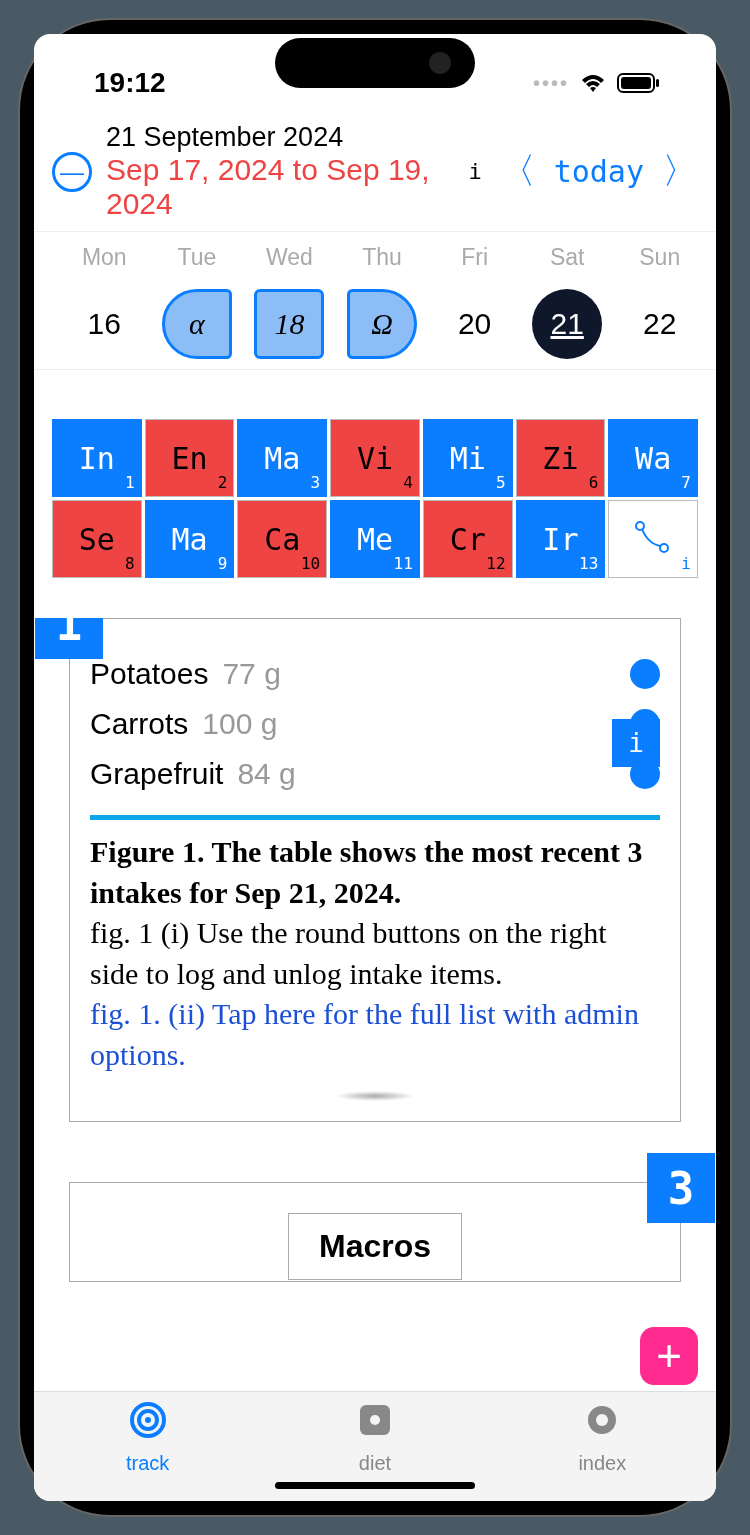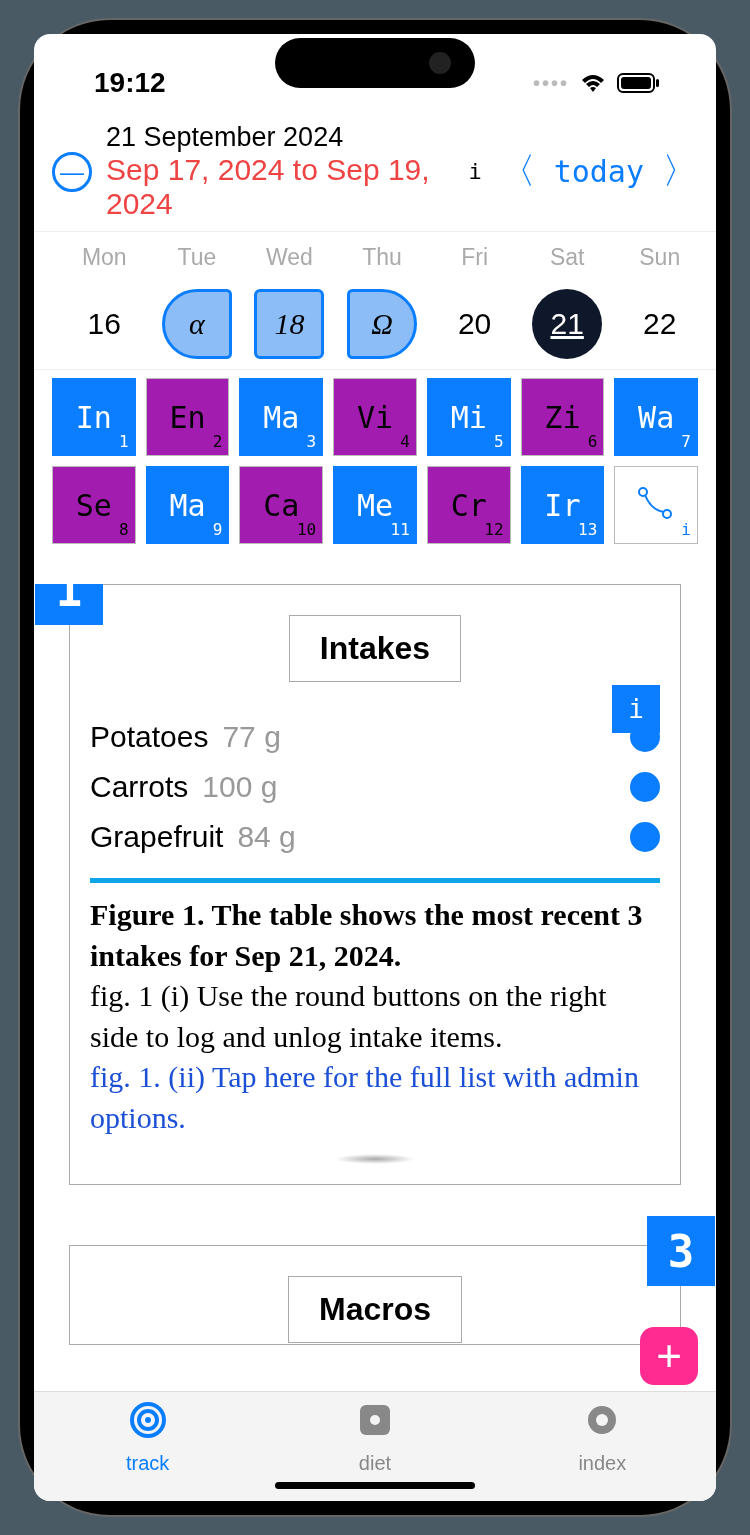--- a/index.html
+++ b/index.html
@@ -115,41 +115,42 @@
   .day-num.highlight.right { border-radius: 6px 40px 40px 6px; }
   .day-num.selected {
     background: #0f172a;
     color: #fff;
     border-radius: 50%;
     text-decoration: underline;
   }
   .tiles {
     display: grid;
     grid-template-columns: repeat(7, 1fr);
-    gap: 10px;
+    gap: 3px;
     padding: 0 18px;
     margin-bottom: 40px;
+    margin-top: 41px;
   }
   .tile {
     position: relative;
     height: 78px;
     border: 1px solid #bbb;
     display: flex;
     align-items: center;
     justify-content: center;
     font-size: 30px;
     font-family: ui-monospace, "SF Mono", monospace;
   }
   .tile .idx {
     position: absolute;
     bottom: 4px; right: 6px;
     font-size: 16px;
   }
   .tile.fill { background: #0a7eff; color: #fff; border-color: #0a7eff; }
-  .tile.empty { background: #a21caf; color: #000; }
+  .tile.empty { background: #ef4444; color: #000; }
   .tile.chart { background: #fff; color: #0a7eff; border-color: #bbb; }
   .tile.chart svg { width: 50px; height: 50px; }
   .content { flex: 1; overflow: hidden; position: relative; padding: 0 35px; }
   .figure-box {
     border: 1px solid #aaa;
     position: relative;
     padding: 30px 20px 20px 20px;
     margin-bottom: 60px;
   }
   .fig-badge {
@@ -342,21 +343,20 @@
             <path d="M14 15 Q20 30 33 32" fill="none" stroke="#0a7eff" stroke-width="2"></path>
           </svg>
           <span class="idx" style="color:#0a7eff">i</span>
         </div>
       </div>
 
     <div class="content">
 
       <div class="figure-box">
         <div class="fig-badge left">1</div>
-        <div class="fig-title-box">Intakes</div>
         <div class="fig-info">i</div>
         <div id="intake-rows">
             <div class="intake-row">
               <span class="intake-name">Potatoes</span>
               <span class="intake-amt">77 g</span>
               <span class="intake-dot"></span>
             </div>
             <div class="intake-row">
               <span class="intake-name">Carrots</span>
               <span class="intake-amt">100 g</span>

